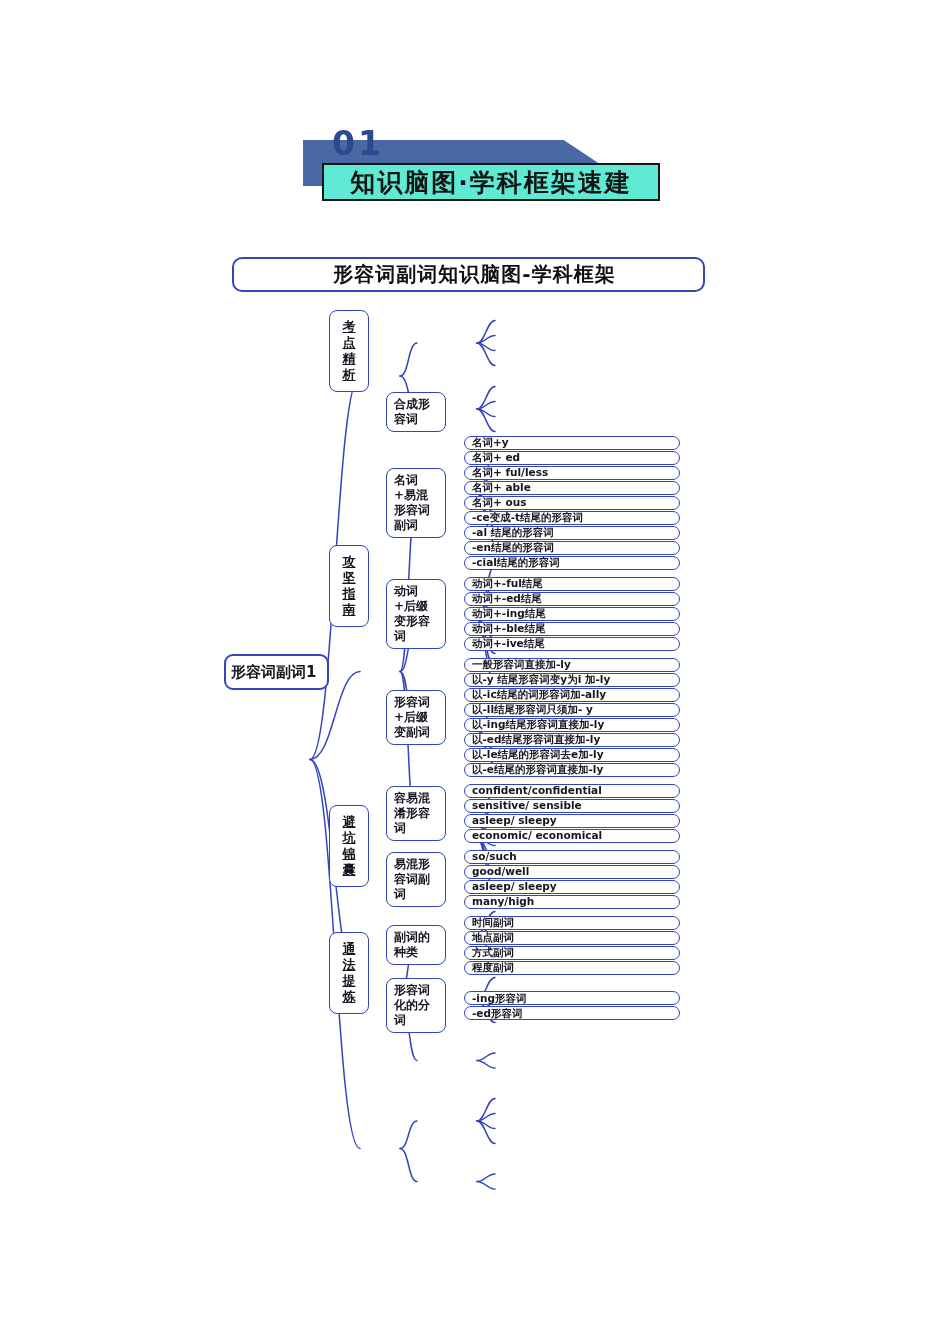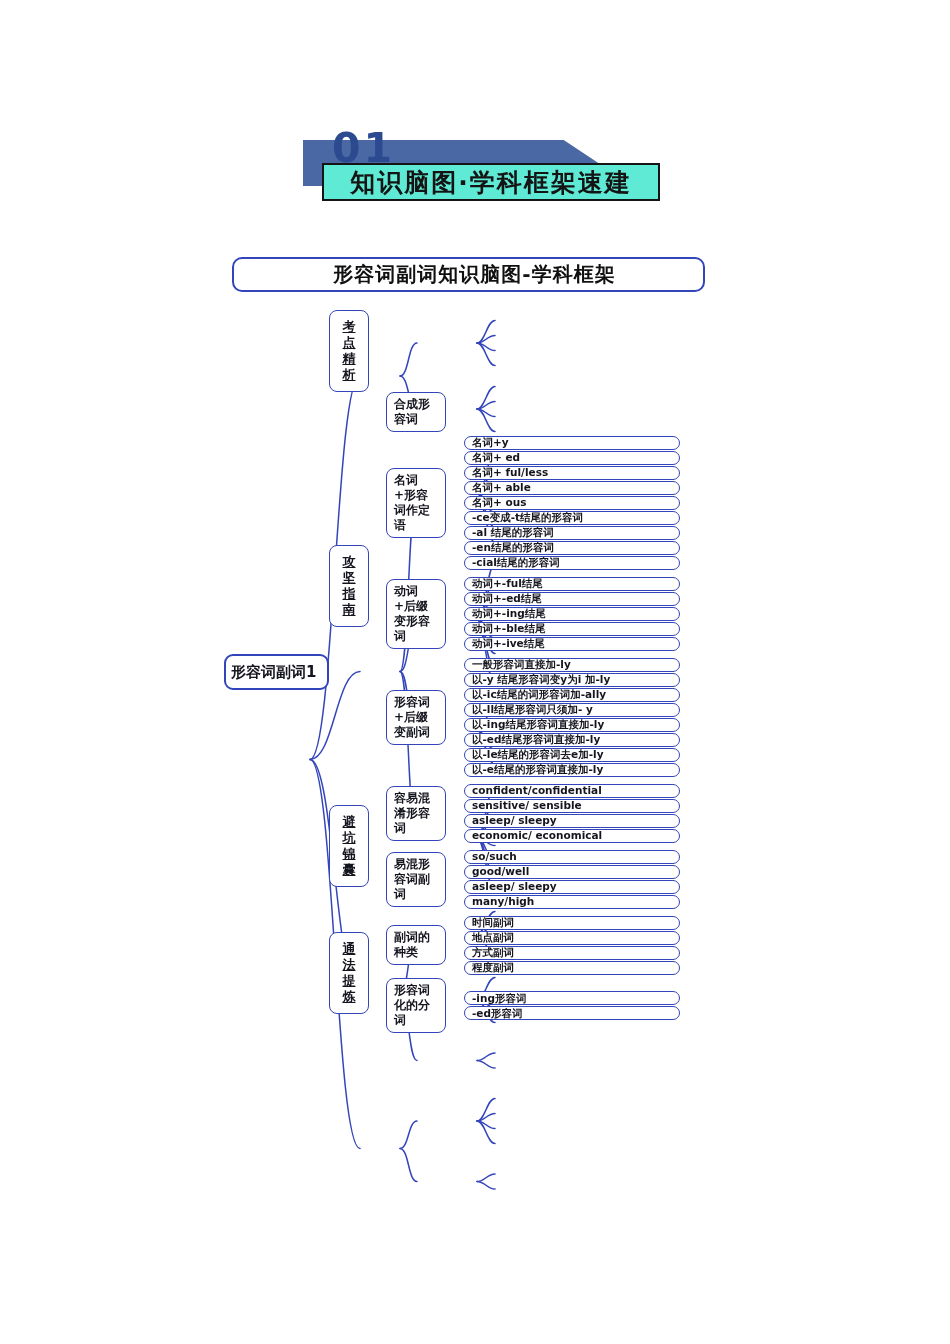--- a/index.html
+++ b/index.html
@@ -11,21 +11,21 @@
   *{margin:0;padding:0;box-sizing:border-box;}
   html,body{width:950px;height:1344px;background:#ffffff;overflow:hidden;
     font-family:"DejaVu Sans","Liberation Sans",sans-serif;color:var(--ink);}
   #wires{position:absolute;left:0;top:0;width:950px;height:1344px;z-index:0;pointer-events:none;}
   #wires path{stroke:var(--line);stroke-width:1.5;fill:none;stroke-linecap:round;}
 
   
   .banner{position:absolute;left:303px;top:140px;width:330px;height:46px;
     background:var(--banner);clip-path:polygon(0 0,79% 0,100% 100%,0 100%);z-index:1;}
   .section-number{position:absolute;left:332px;top:124px;z-index:2;
-    font-size:41px;font-weight:bold;color:var(--num);letter-spacing:3px;}
+    font-size:33px;font-weight:bold;color:var(--num);letter-spacing:3px;}
   .header-box{position:absolute;left:322px;top:163px;width:338px;height:38px;z-index:3;
     background:#5eead4;border:2px solid #141414;display:flex;align-items:center;justify-content:center;}
   .header-box span{font-size:25px;font-weight:bold;color:#141414;letter-spacing:2px;}
 
   
   .map-title{position:absolute;left:232px;top:257px;width:473px;height:35px;z-index:3;
     background:#fff;border:2.5px solid var(--line);border-radius:10px;
     display:flex;align-items:center;justify-content:center;padding-left:12px;}
   .map-title span{font-size:20px;font-weight:bold;color:#101010;letter-spacing:1px;}
 
@@ -143,21 +143,21 @@
       <div class="node node-branch">考点精析</div>
     </div>
 
     <div class="branch-row">
       <div class="node node-branch">攻坚指南</div>
       <div class="children">
         <div class="child-row">
           <div class="node node-sub">合成形容词</div>
         </div>
         <div class="child-row">
-          <div class="node node-sub">名词+形容词作定语</div>
+          <div class="node node-sub">名词+易混形容词副词</div>
           <div class="leaves">
             <div class="leaf">名词+y</div>
             <div class="leaf">名词+ ed</div>
             <div class="leaf">名词+ ful/less</div>
             <div class="leaf">名词+ able</div>
             <div class="leaf">名词+ ous</div>
             <div class="leaf">-ce变成-t结尾的形容词</div>
             <div class="leaf">-al 结尾的形容词</div>
             <div class="leaf">-en结尾的形容词</div>
             <div class="leaf">-cial结尾的形容词</div>

